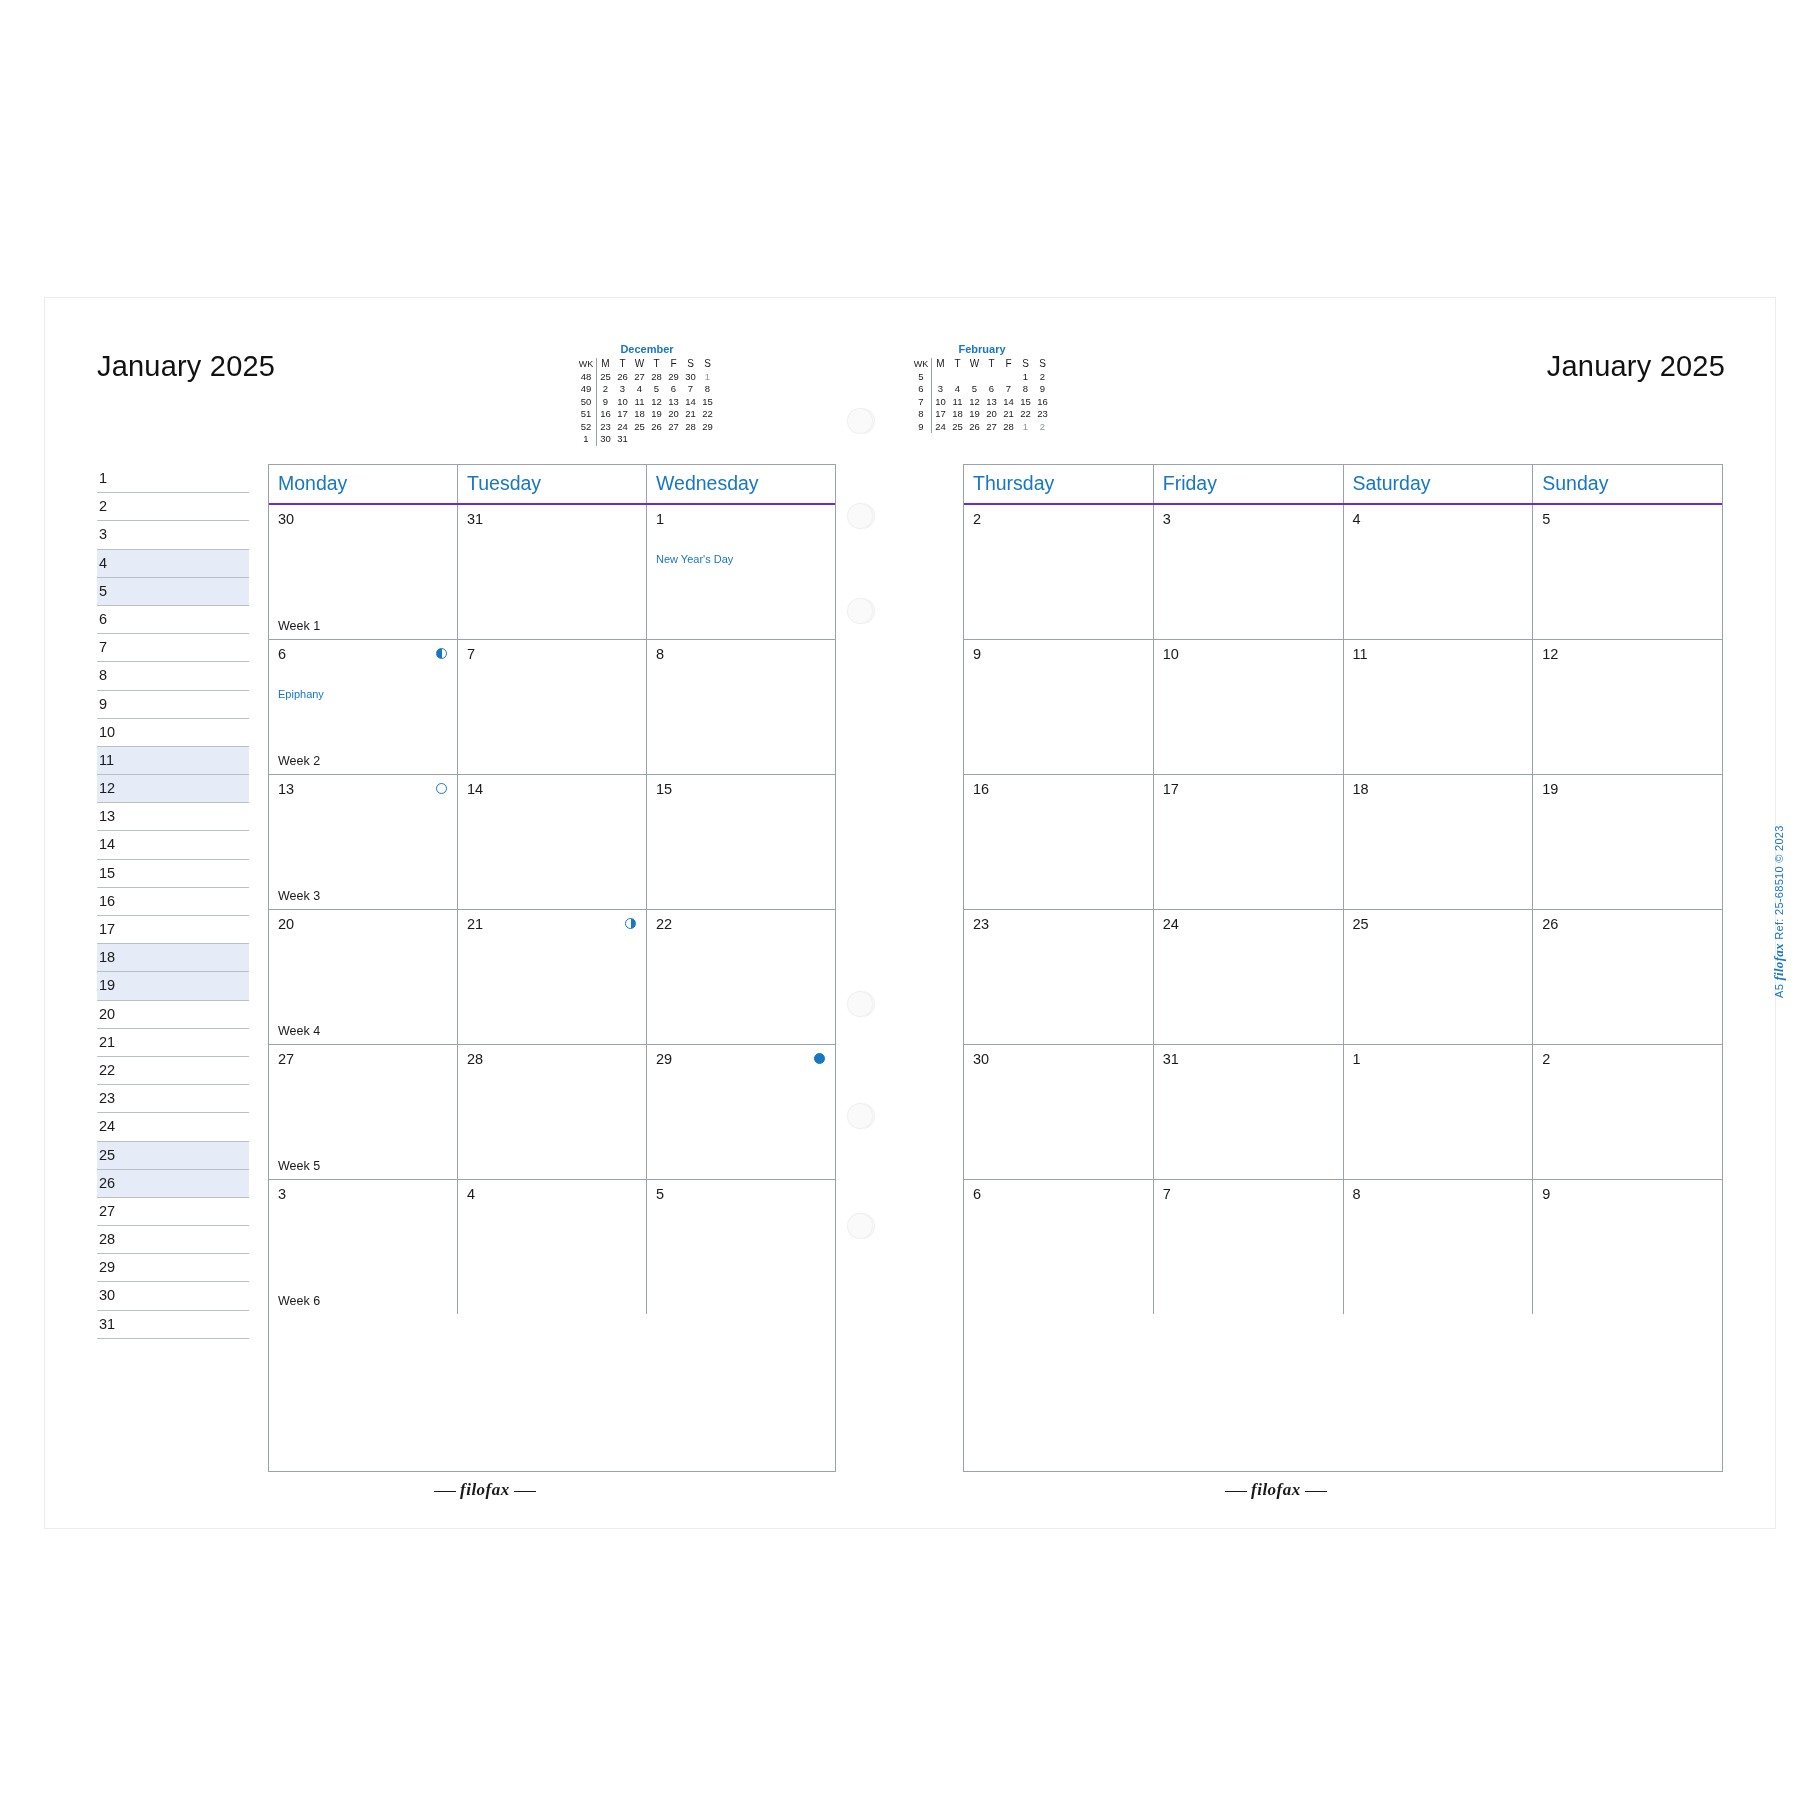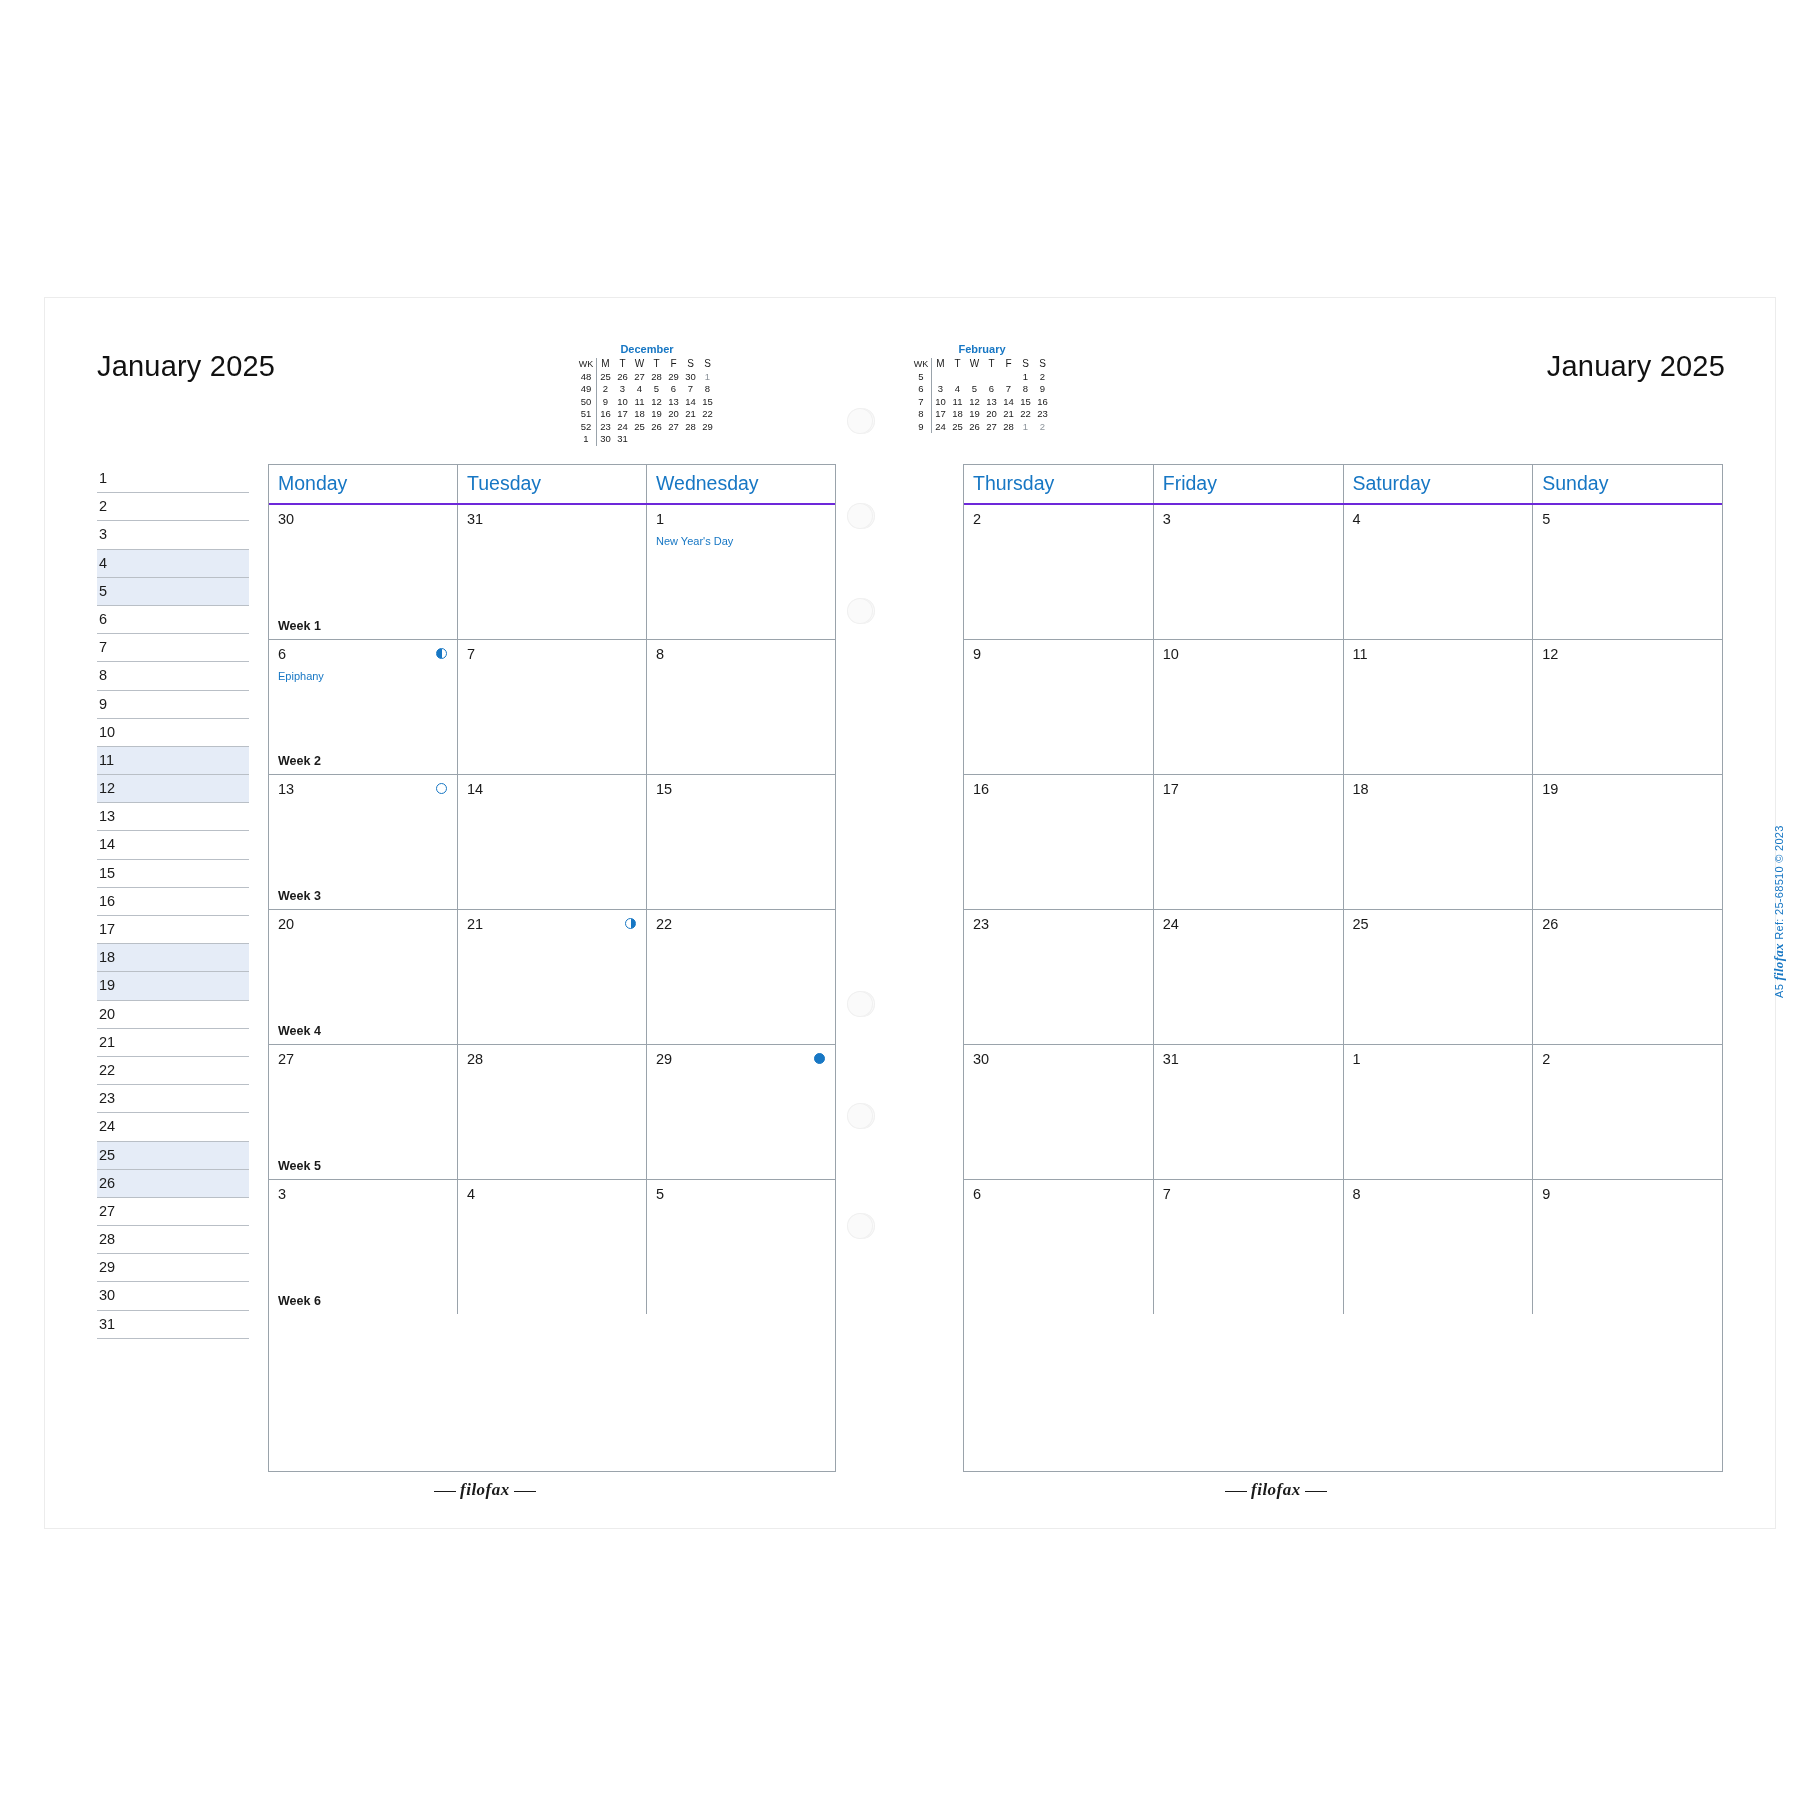--- a/index.html
+++ b/index.html
@@ -42,22 +42,22 @@
   .grid.right{left:52px;top:166px;width:760px;height:1008px;}
   .ghead{display:flex;height:38px;border-bottom:2px solid #6d28d9;}
   .ghead div{flex:1 1 0;border-right:1px solid #9aa3ab;box-sizing:border-box;
              color:#1777c4;font-size:19.5px;padding:7px 0 0 9px;}
   .ghead div:last-child{border-right:none;}
   .grow{display:flex;height:134px;border-bottom:1px solid #9aa3ab;}
   .grow:last-child{border-bottom:none;}
   .gcell{flex:1 1 0;border-right:1px solid #9aa3ab;box-sizing:border-box;position:relative;}
   .gcell:last-child{border-right:none;}
   .dnum{position:absolute;left:9px;top:6px;font-size:14.5px;color:#1a1a1a;}
-  .hol{position:absolute;left:9px;top:30px;font-size:11px;color:#1777c4;}
-  .wk-lab{position:absolute;left:9px;bottom:6px;font-size:12.5px;color:#1a1a1a;font-weight:bold;}
+  .hol{position:absolute;left:9px;top:48px;font-size:11px;color:#1777c4;}
+  .wk-lab{position:absolute;left:9px;bottom:6px;font-size:12.5px;color:#1a1a1a;}
   .moon{position:absolute;right:10px;top:8px;width:11px;height:11px;border-radius:50%;
         border:1.4px solid #1777c4;box-sizing:border-box;}
   .moon.full{background:#1777c4;border-color:#1777c4;}
   .moon.new{background:#fff;}
   .moon.first{background:linear-gradient(to right,#1777c4 0 50%,#fff 50% 100%);}
   .moon.last{background:linear-gradient(to right,#fff 0 50%,#1777c4 50% 100%);}
 
   
   .ring{position:absolute;width:26px;height:26px;border-radius:50%;background:#fafafa;
         box-shadow:0 0 0 1px #f0f0f0 inset;}

